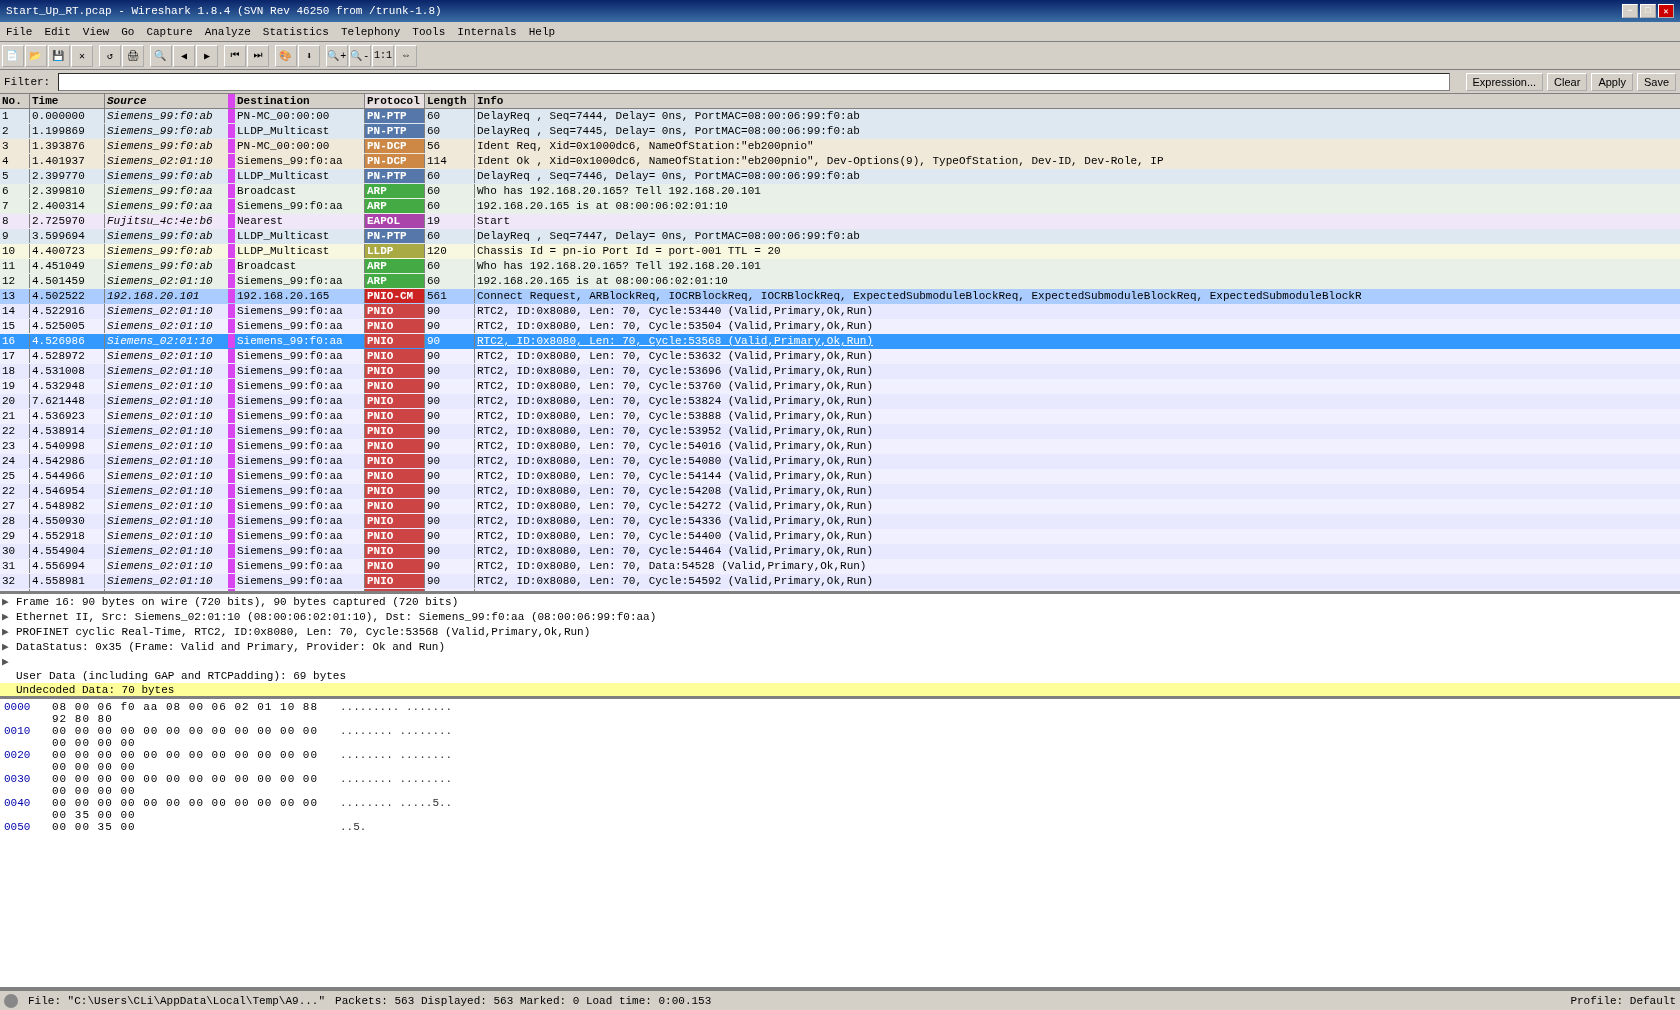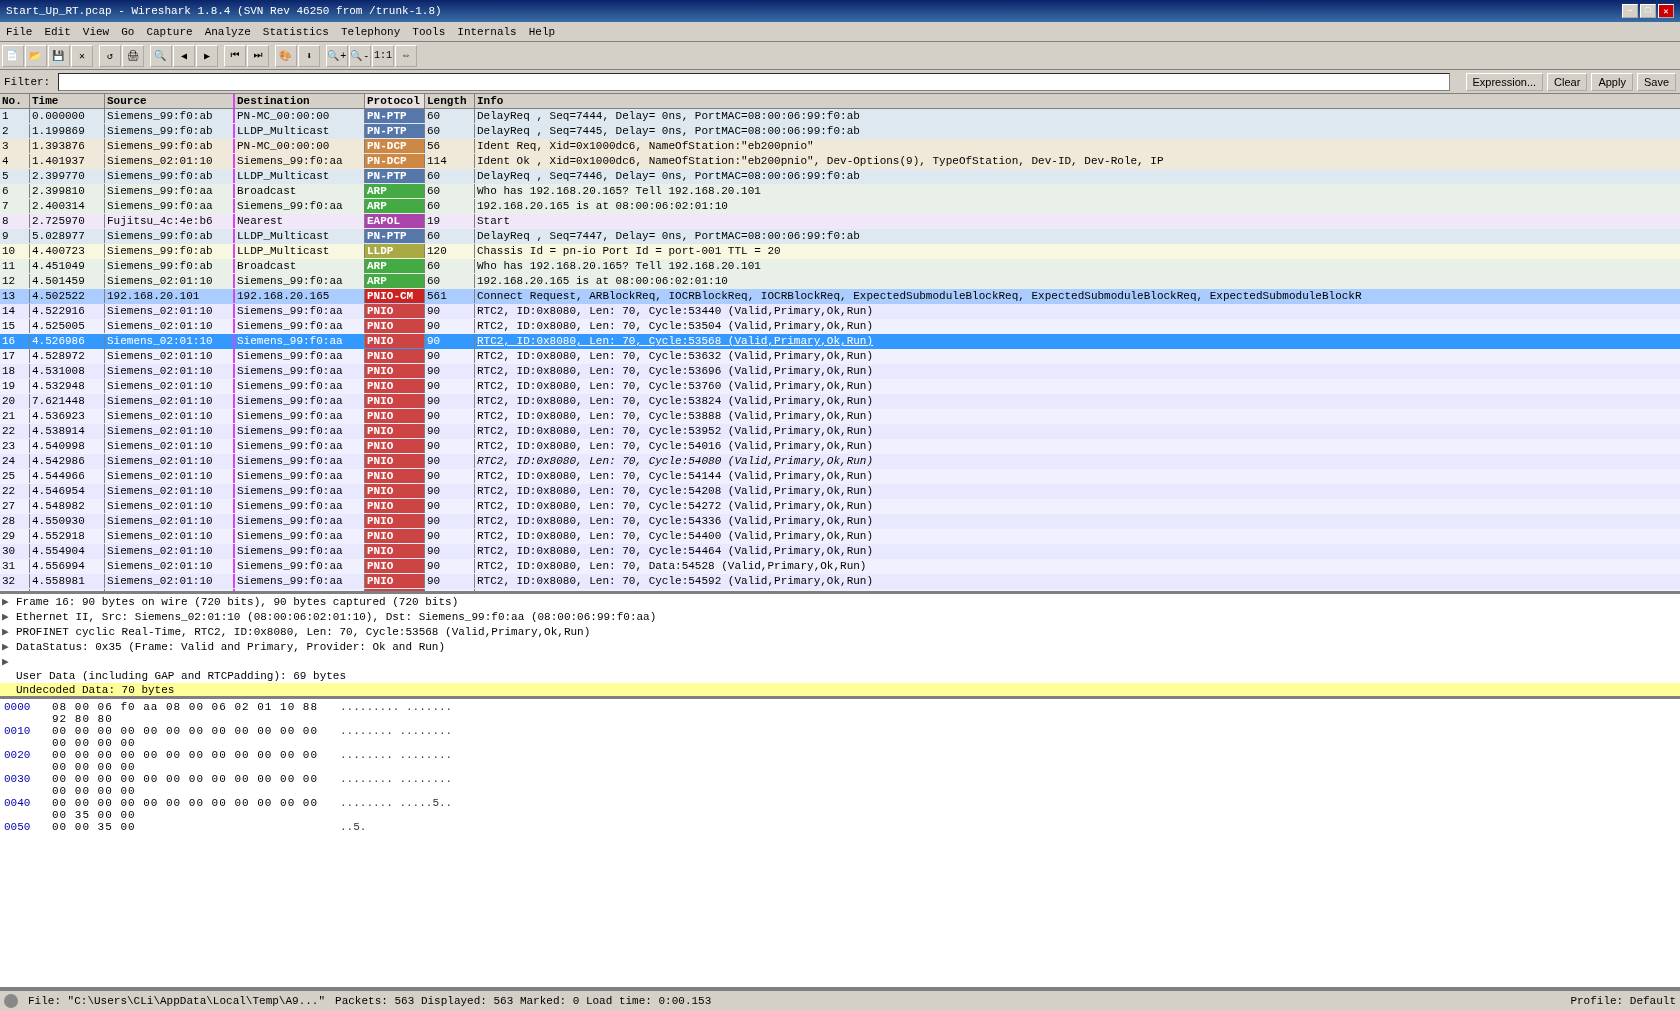--- a/index.html
+++ b/index.html
@@ -88,21 +88,21 @@
     }
     #packet-list-header {
       display: flex;
       background: #d4d0c8;
       border-bottom: 1px solid #808080;
       font-weight: bold;
       font-size: 11px;
     }
     .col-no { width: 30px; min-width: 30px; padding: 1px 2px; border-right: 1px solid #808080; }
     .col-time { width: 75px; min-width: 75px; padding: 1px 2px; border-right: 1px solid #808080; }
-    .col-src { width: 130px; min-width: 130px; padding: 1px 2px; border-right: 2px solid #d946ef; }
+    .col-src { width: 130px; min-width: 130px; padding: 1px 2px; border-right: 7px solid #d946ef; font-style: italic; }
     .col-dst { width: 130px; min-width: 130px; padding: 1px 2px; border-right: 1px solid #808080; }
     .col-proto { width: 60px; min-width: 60px; padding: 1px 2px; border-right: 1px solid #808080; background: #e8e0e0; }
     .col-len { width: 50px; min-width: 50px; padding: 1px 2px; border-right: 1px solid #808080; }
     .col-info { flex: 1; padding: 1px 2px; overflow: hidden; white-space: nowrap; }
 
     #packet-list-body { overflow-y: auto; height: calc(500px - 18px); }
     .packet-row {
       display: flex;
       font-size: 11px;
       border-bottom: 1px solid transparent;
@@ -300,21 +300,21 @@
     <div class="col-no" style="color:#000">8</div>
     <div class="col-time" style="color:#000">2.725970</div>
     <div class="col-src" style="color:#000">Fujitsu_4c:4e:b6</div>
     <div class="col-dst" style="color:#000">Nearest</div>
     <div class="col-proto" style="background:#aa44aa;color:white;font-weight:bold;">EAPOL</div>
     <div class="col-len" style="color:#000">19</div>
     <div class="col-info" style="color:#000;overflow:hidden;white-space:nowrap;">Start</div>
   </div>
         <div class="packet-row" style="background: rgb(221, 232, 240);">
     <div class="col-no" style="color:#000">9</div>
-    <div class="col-time" style="color:#000">5.028977</div>
+    <div class="col-time" style="color:#000">3.599694</div>
     <div class="col-src" style="color:#000">Siemens_99:f0:ab</div>
     <div class="col-dst" style="color:#000">LLDP_Multicast</div>
     <div class="col-proto" style="background:#5577aa;color:white;font-weight:bold;">PN-PTP</div>
     <div class="col-len" style="color:#000">60</div>
     <div class="col-info" style="color:#000;overflow:hidden;white-space:nowrap;">DelayReq        , Seq=7447, Delay=         0ns, PortMAC=08:00:06:99:f0:ab</div>
   </div>
         <div class="packet-row" style="background: rgb(248, 248, 224);">
     <div class="col-no" style="color:#000">10</div>
     <div class="col-time" style="color:#000">4.400723</div>
     <div class="col-src" style="color:#000">Siemens_99:f0:ab</div>
@@ -440,21 +440,21 @@
     <div class="col-len" style="color:#000">90</div>
     <div class="col-info" style="color:#000;overflow:hidden;white-space:nowrap;">RTC2, ID:0x8080, Len:  70, Cycle:54016 (Valid,Primary,Ok,Run)</div>
   </div>
         <div class="packet-row" style="background: rgb(232, 232, 255);">
     <div class="col-no" style="color:#000">24</div>
     <div class="col-time" style="color:#000">4.542986</div>
     <div class="col-src" style="color:#000">Siemens_02:01:10</div>
     <div class="col-dst" style="color:#000">Siemens_99:f0:aa</div>
     <div class="col-proto" style="background:#cc4444;color:white;font-weight:bold;">PNIO</div>
     <div class="col-len" style="color:#000">90</div>
-    <div class="col-info" style="color:#000;overflow:hidden;white-space:nowrap;font-style:italic;">RTC2, ID:0x8080, Len:  70, Cycle:54080 (Valid,Primary,Ok,Run)</div>
+    <div class="col-info" style="color:#000;overflow:hidden;white-space:nowrap;">RTC2, ID:0x8080, Len:  70, Cycle:54080 (Valid,Primary,Ok,Run)</div>
   </div>
         <div class="packet-row" style="background: rgb(240, 240, 255);">
     <div class="col-no" style="color:#000">25</div>
     <div class="col-time" style="color:#000">4.544966</div>
     <div class="col-src" style="color:#000">Siemens_02:01:10</div>
     <div class="col-dst" style="color:#000">Siemens_99:f0:aa</div>
     <div class="col-proto" style="background:#cc4444;color:white;font-weight:bold;">PNIO</div>
     <div class="col-len" style="color:#000">90</div>
     <div class="col-info" style="color:#000;overflow:hidden;white-space:nowrap;">RTC2, ID:0x8080, Len:  70, Cycle:54144 (Valid,Primary,Ok,Run)</div>
   </div>

